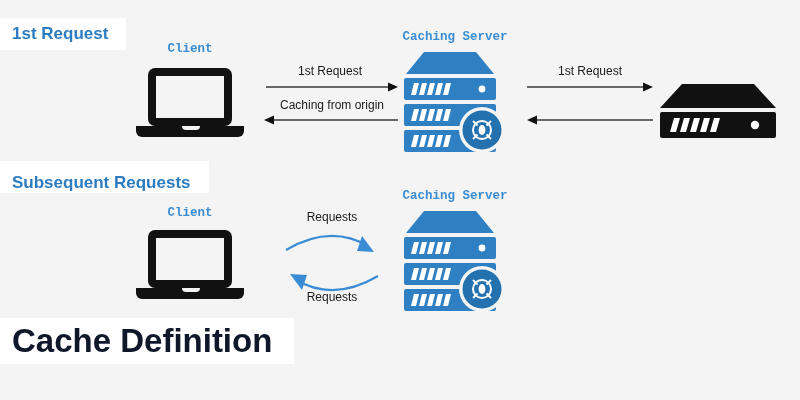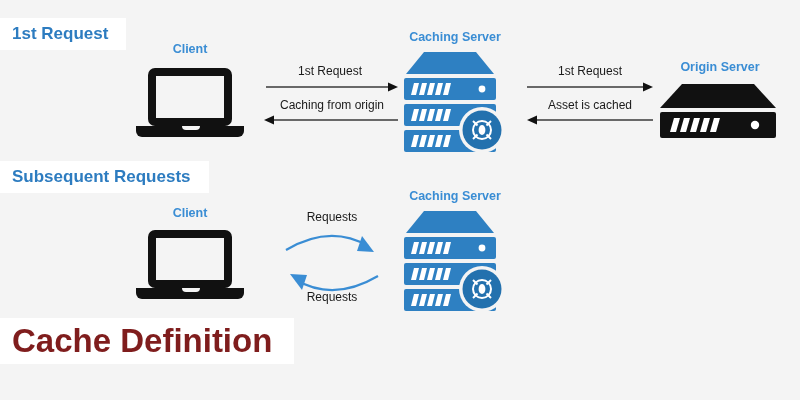--- a/index.html
+++ b/index.html
@@ -15,30 +15,31 @@
 
   
   .banner{
     background:#ffffff;
     color:#2d7cc0;
     font-weight:bold;
     display:flex;align-items:center;
     white-space:nowrap;
   }
   #banner-first{left:0;top:18px;height:32px;padding:0 18px 0 12px;font-size:17px;}
-  #banner-subseq{left:0;top:161px;height:32px;padding:0 18px 0 12px;font-size:17px;}
-  #banner-title{left:0;top:318px;height:46px;padding:0 22px 0 12px;font-size:33px;color:#7f1d1d;}
+  #banner-subseq{left:0;top:161px;height:32px;padding:0 18px 0 12px;font-size:17px;align-items:flex-end;}
+  #banner-title{left:0;top:318px;height:46px;padding:0 22px 0 12px;font-size:33px;color:#0f172a;}
 
   
   .caption{
     color:#3a8dd4;
     font-weight:bold;
     font-size:12.5px;
     text-align:center;
     white-space:nowrap;
+    font-family:Liberation Mono, monospace;
   }
 
   
   .laptop{width:108px;height:70px;}
   .laptop .lid{
     position:absolute;left:12px;top:0;width:84px;height:58px;
     background:#111111;border-radius:7px;
   }
   .laptop .screen{
     position:absolute;left:20px;top:8px;width:68px;height:42px;
@@ -144,27 +145,25 @@
     </g>
     <ellipse cx="78" cy="78" rx="3.4" ry="5" fill="#ffffff"></ellipse>
   </svg>
 
   <div class="abs arrow-label" style="left:525px;top:64px;width:130px;">1st Request</div>
   <svg class="abs" style="left:527px;top:82px;" width="126" height="10">
     <line x1="0" y1="5" x2="116" y2="5" stroke="#3a3a3a" stroke-width="1.6"></line>
     <polygon points="116,0.5 126,5 116,9.5" fill="#111111"></polygon>
   </svg>
 
-  <div class="abs arrow-label" style="left:525px;top:98px;width:130px;">Asset is cached</div>
   <svg class="abs" style="left:527px;top:115px;" width="126" height="10">
     <line x1="10" y1="5" x2="126" y2="5" stroke="#3a3a3a" stroke-width="1.6"></line>
     <polygon points="10,0.5 0,5 10,9.5" fill="#111111"></polygon>
   </svg>
 
-  <div class="abs caption" style="left:660px;top:60px;width:120px;">Origin Server</div>
 
   <svg class="abs" style="left:660px;top:84px;" width="116" height="54">
     <polygon points="22,0 94,0 116,24 0,24" fill="#111111"></polygon>
     <rect x="0" y="28" width="116" height="26" rx="2" fill="#111111"></rect>
     <g fill="#ffffff">
       <polygon points="14,34 20,34 16,48 10,48"></polygon>
       <polygon points="24,34 30,34 26,48 20,48"></polygon>
       <polygon points="34,34 40,34 36,48 30,48"></polygon>
       <polygon points="44,34 50,34 46,48 40,48"></polygon>
       <polygon points="54,34 60,34 56,48 50,48"></polygon>

